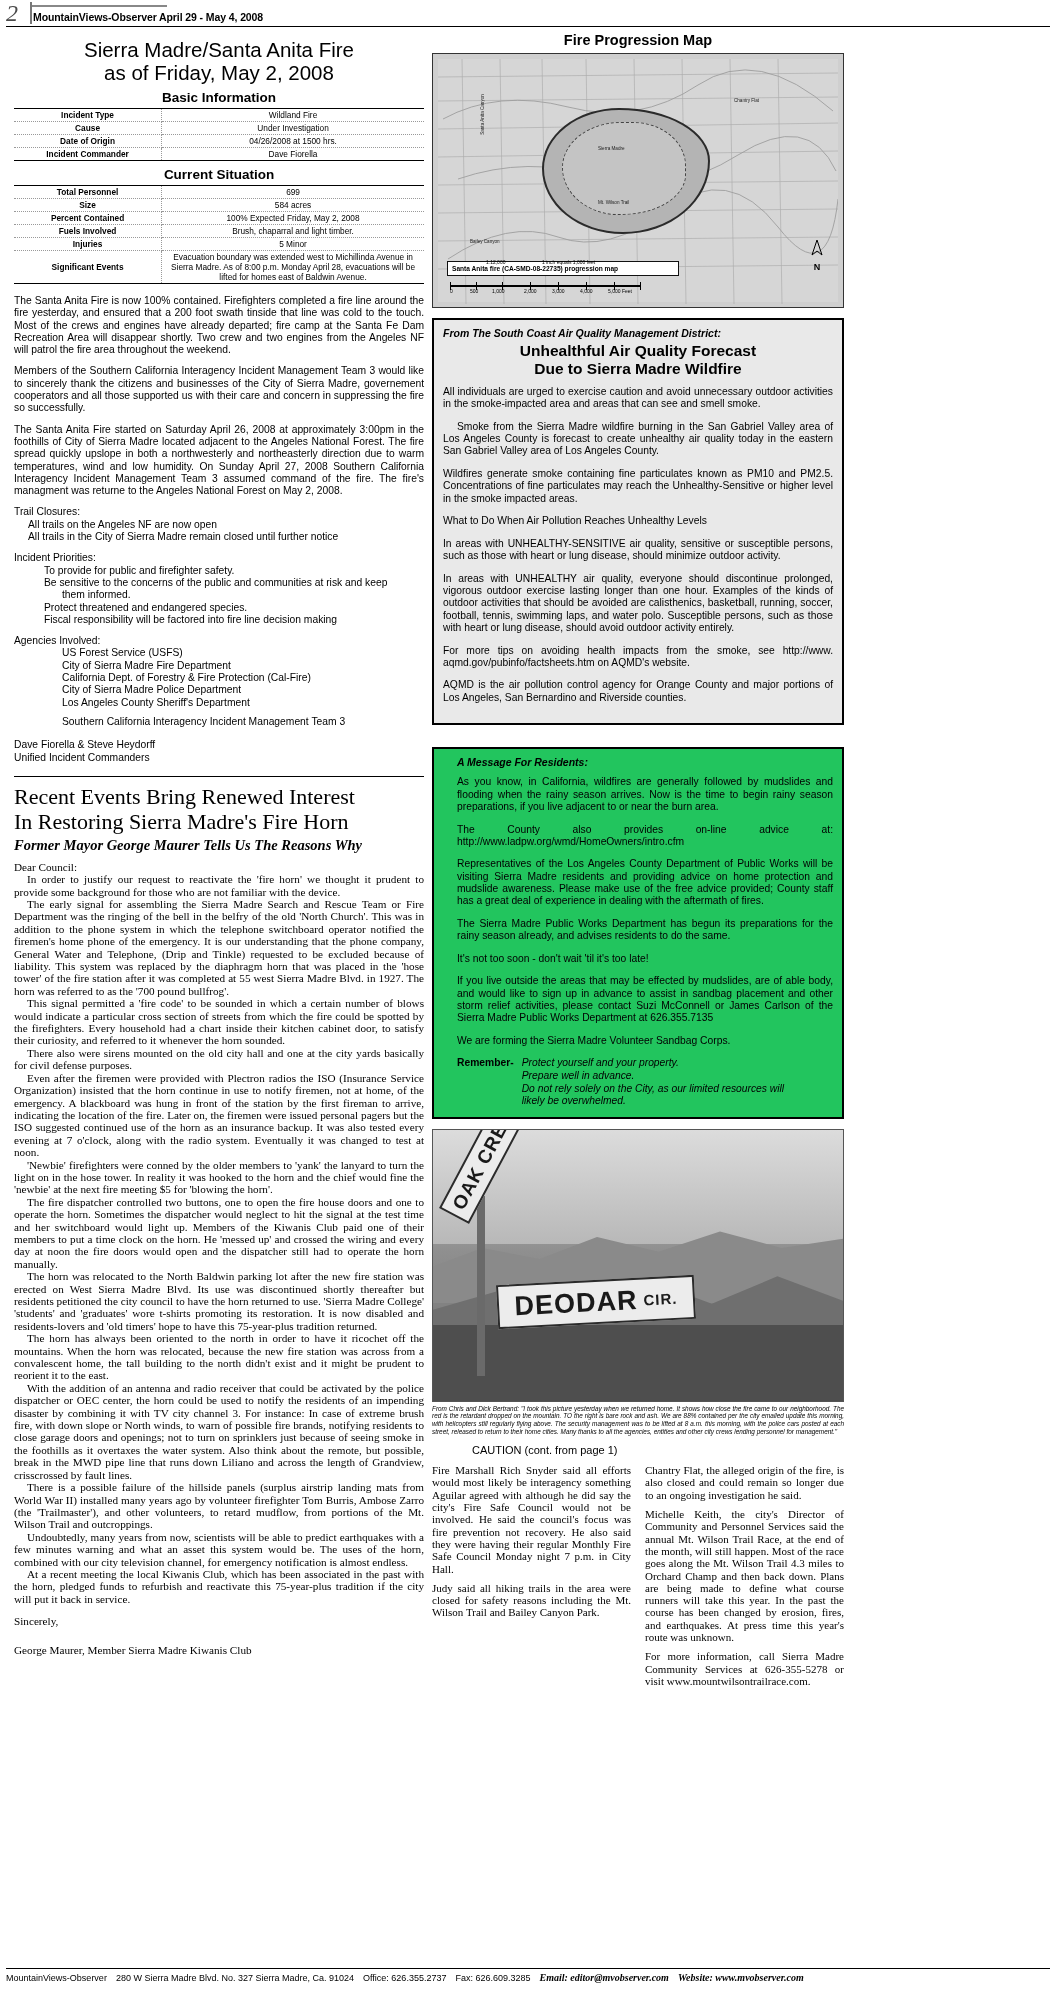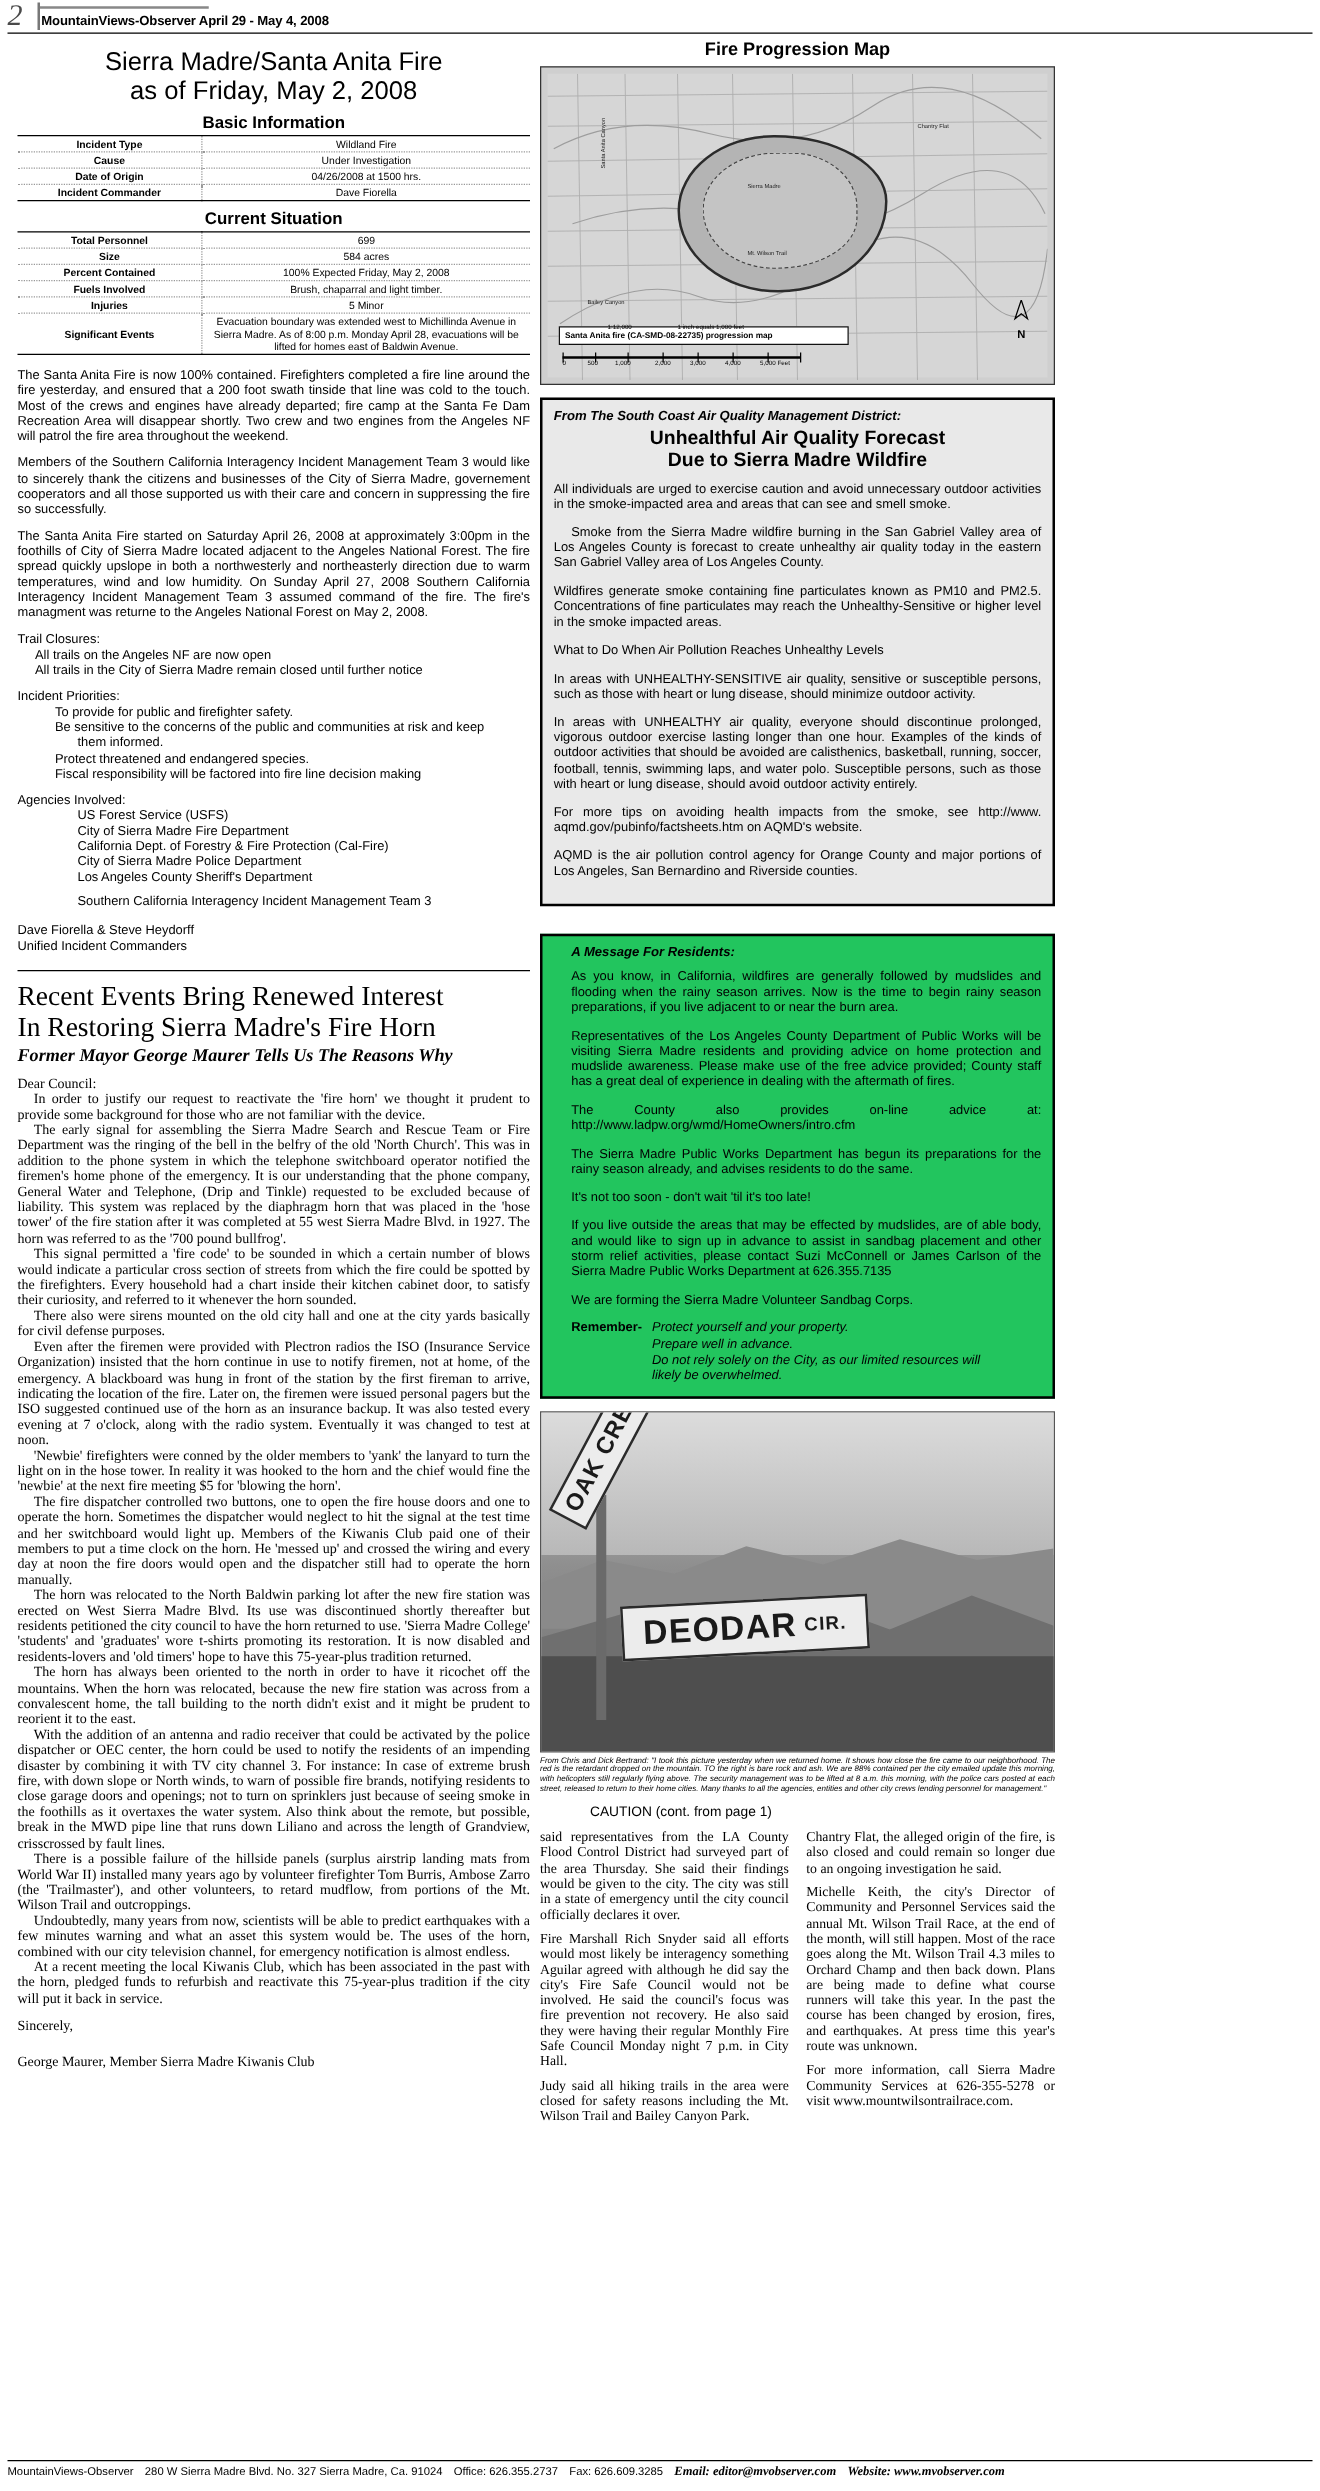--- a/index.html
+++ b/index.html
@@ -323,22 +323,22 @@
       <p class="box-p">What to Do When Air Pollution Reaches Unhealthy Levels</p>
       <p class="box-p">In areas with UNHEALTHY-SENSITIVE air quality, sensitive or susceptible persons, such as those with heart or lung disease, should minimize outdoor activity.</p>
       <p class="box-p">In areas with UNHEALTHY air quality, everyone should discontinue prolonged, vigorous outdoor exercise lasting longer than one hour. Examples of the kinds of outdoor activities that should be avoided are calisthenics, basketball, running, soccer, football, tennis, swimming laps, and water polo. Susceptible persons, such as those with heart or lung disease, should avoid outdoor activity entirely.</p>
       <p class="box-p">For more tips on avoiding health impacts from the smoke, see http://www. aqmd.gov/pubinfo/factsheets.htm on AQMD's website.</p>
       <p class="box-p">AQMD is the air pollution control agency for Orange County and major portions of Los Angeles, San Bernardino and Riverside counties.</p>
     </div>
 
     <div class="box2" style="margin-top:22px;">
       <div class="box-kicker">A Message For Residents:</div>
       <p class="box-p">As you know, in California, wildfires are generally followed by mudslides and flooding when the rainy season arrives. Now is the time to begin rainy season preparations, if you live adjacent to or near the burn area.</p>
+      <p class="box-p">The County also provides on-line advice at: http://www.ladpw.org/wmd/HomeOwners/intro.cfm</p>
       <p class="box-p">Representatives of the Los Angeles County Department of Public Works will be visiting Sierra Madre residents and providing advice on home protection and mudslide awareness. Please make use of the free advice provided; County staff has a great deal of experience in dealing with the aftermath of fires.</p>
-      <p class="box-p">The County also provides on-line advice at: http://www.ladpw.org/wmd/HomeOwners/intro.cfm</p>
       <p class="box-p">The Sierra Madre Public Works Department has begun its preparations for the rainy season already, and advises residents to do the same.</p>
       <p class="box-p">It's not too soon - don't wait 'til it's too late!</p>
       <p class="box-p">If you live outside the areas that may be effected by mudslides, are of able body, and would like to sign up in advance  to assist in sandbag placement and other storm relief activities, please contact Suzi McConnell or James Carlson of the Sierra Madre Public Works Department at 626.355.7135</p>
       <p class="box-p">We are forming the Sierra Madre Volunteer Sandbag Corps.</p>
       <div class="rem-wrap">
         <div class="rem-lbl">Remember-</div>
         <div class="rem-body">
           <i>Protect yourself and your property.</i>
           <i>Prepare well in advance.</i>
           <i>Do not rely solely on the City, as our limited resources will</i>
@@ -357,21 +357,20 @@
       <div class="sign2">
         <span>DEODAR</span>
         <span class="sm">CIR.</span>
       </div>
     </div>
     <div class="photo-cap">From Chris and Dick Bertrand:  "I took this picture yesterday when we returned home.  It shows how close the fire came to our neighborhood.  The red is the retardant dropped on the mountain. TO the right is bare rock and ash. We are 88% contained per the city emailed update this morning, with helicopters still regularly flying above.  The security management was to be lifted at 8 a.m. this morning, with the police cars posted at each street, released to return to their home cities. Many thanks to all the agencies, entities and other city crews lending personnel for management."</div>
 
     <div class="caut-head">CAUTION (cont. from page 1)</div>
     <div class="caut-cols">
       <div>
-        <p>said representatives from the LA County Flood Control District had surveyed part of the area Thursday. She said their findings would be given to the city. The city was still in a state of emergency until the city council officially declares it over.</p>
         <p>Fire Marshall Rich Snyder said all efforts would most likely be interagency something Aguilar agreed with although he did say the city's Fire Safe Council would not be involved. He said the council's focus was fire prevention not recovery. He also said they were having their regular Monthly Fire Safe Council Monday night 7 p.m. in City Hall.</p>
         <p>Judy said all hiking trails in the area were closed for safety reasons including the Mt. Wilson Trail and Bailey Canyon Park.</p>
       </div>
       <div>
         <p>Chantry Flat, the alleged origin of the fire, is also closed and could remain so longer due to an ongoing investigation he said.</p>
         <p>Michelle Keith, the city's Director of Community and Personnel Services said the annual Mt. Wilson Trail Race, at the end of the month, will still happen. Most of the race goes along the Mt. Wilson Trail 4.3 miles to Orchard Champ and then back down. Plans are being made to define what course runners will take this year.  In the past the course has been changed by erosion, fires, and earthquakes. At press time this year's route was unknown.</p>
         <p>For more information, call Sierra Madre Community Services at 626-355-5278 or visit www.mountwilsontrailrace.com.</p>
       </div>
     </div>
   </div>

